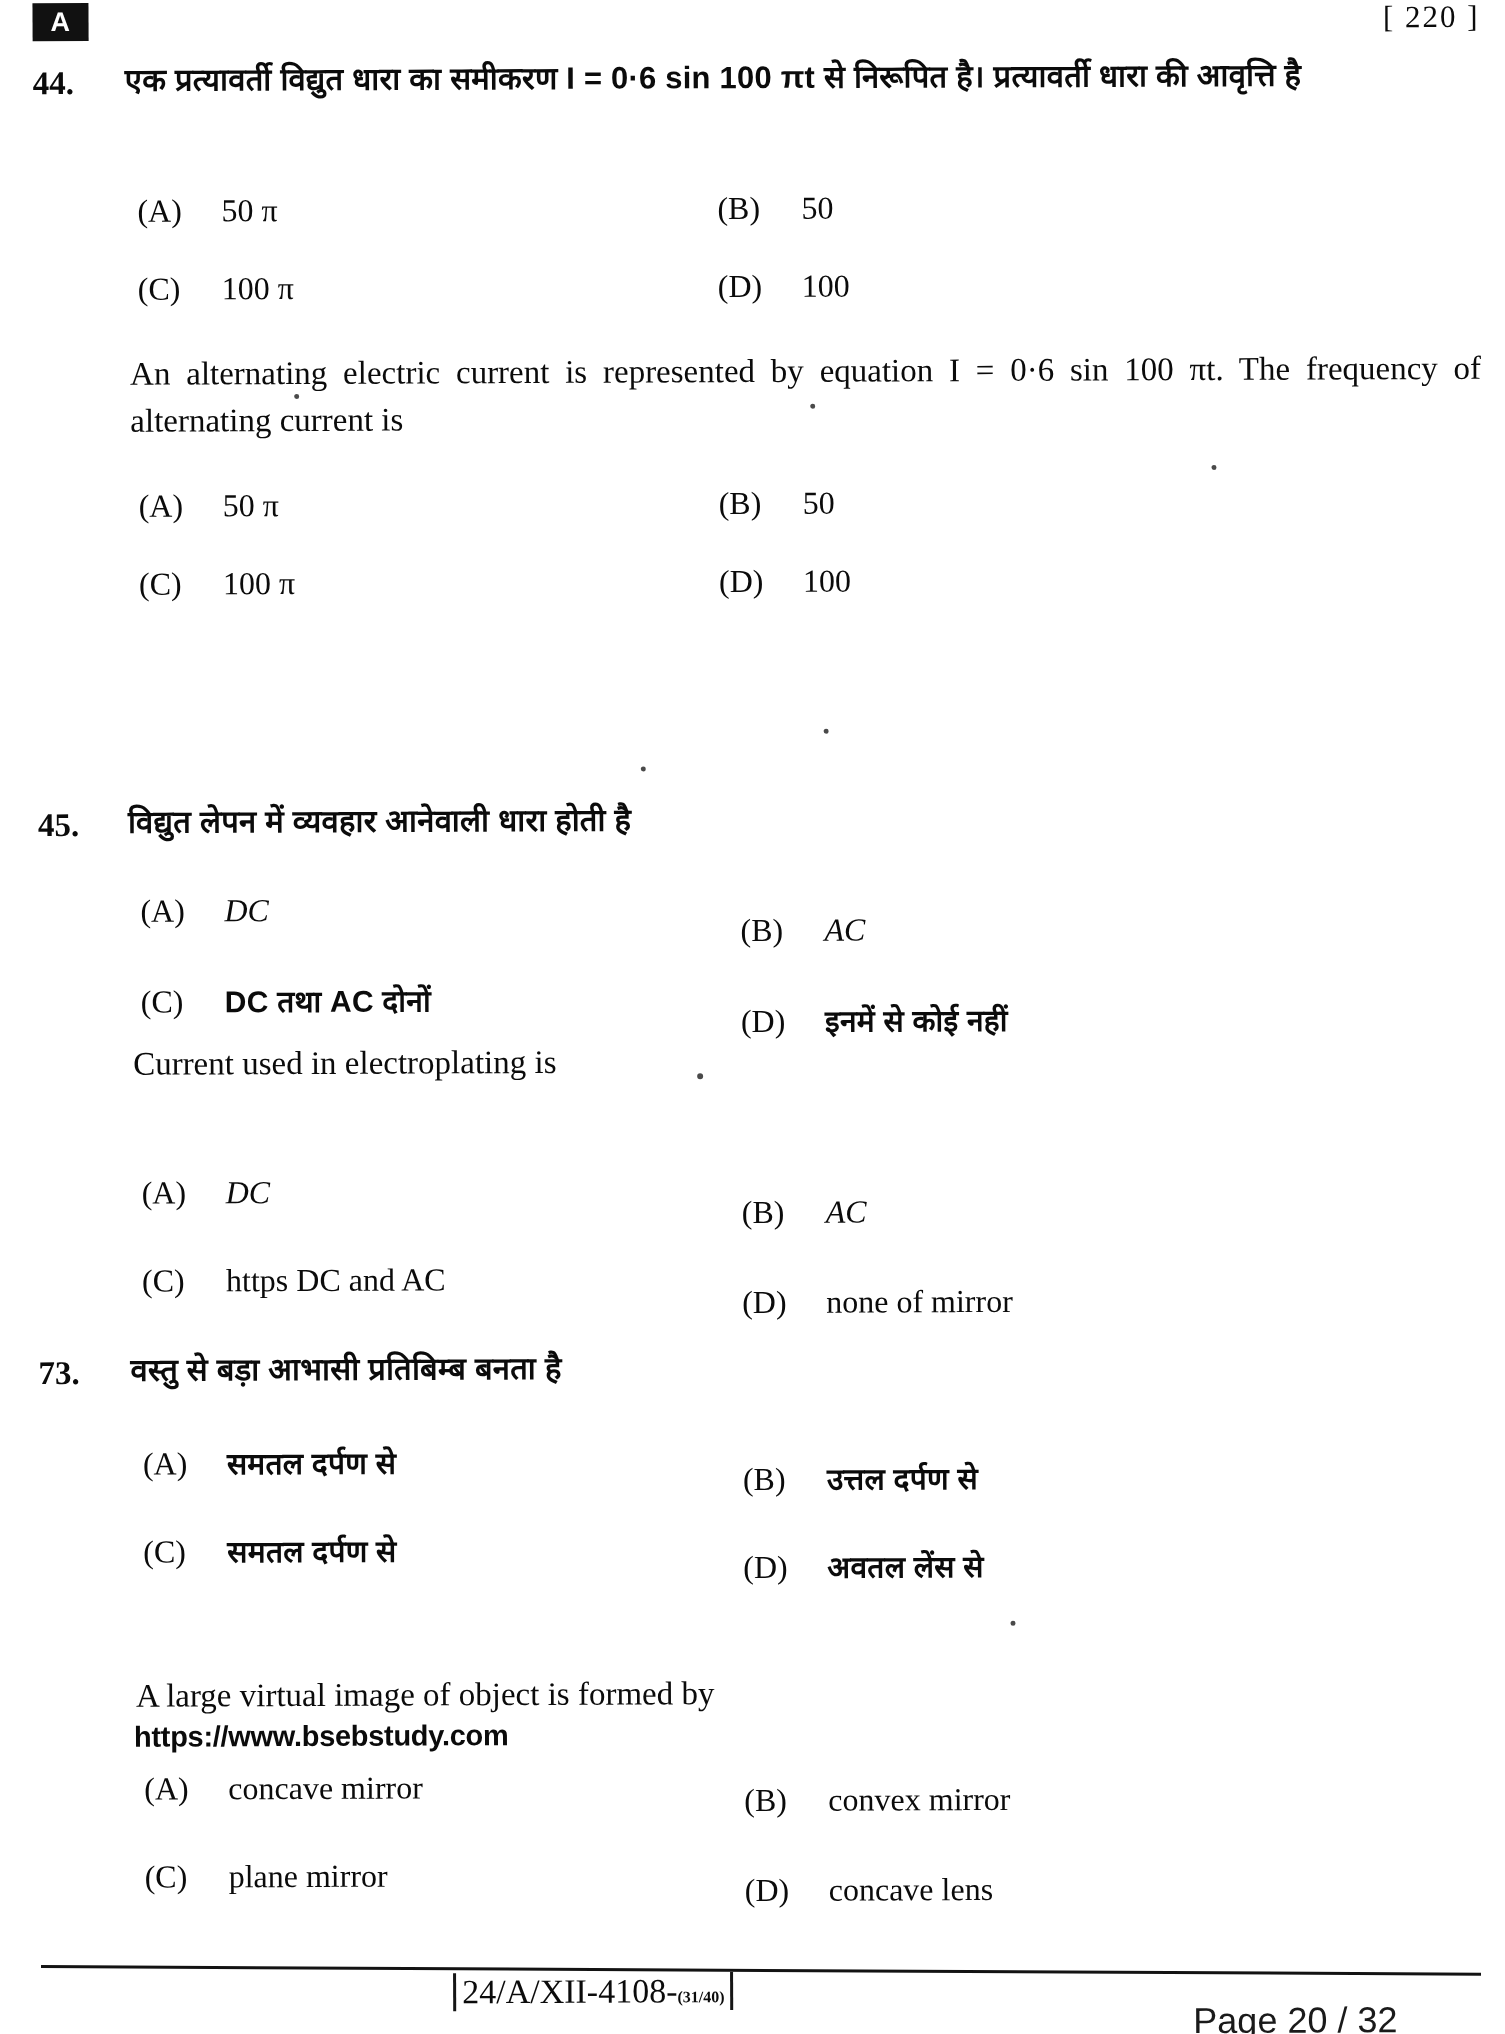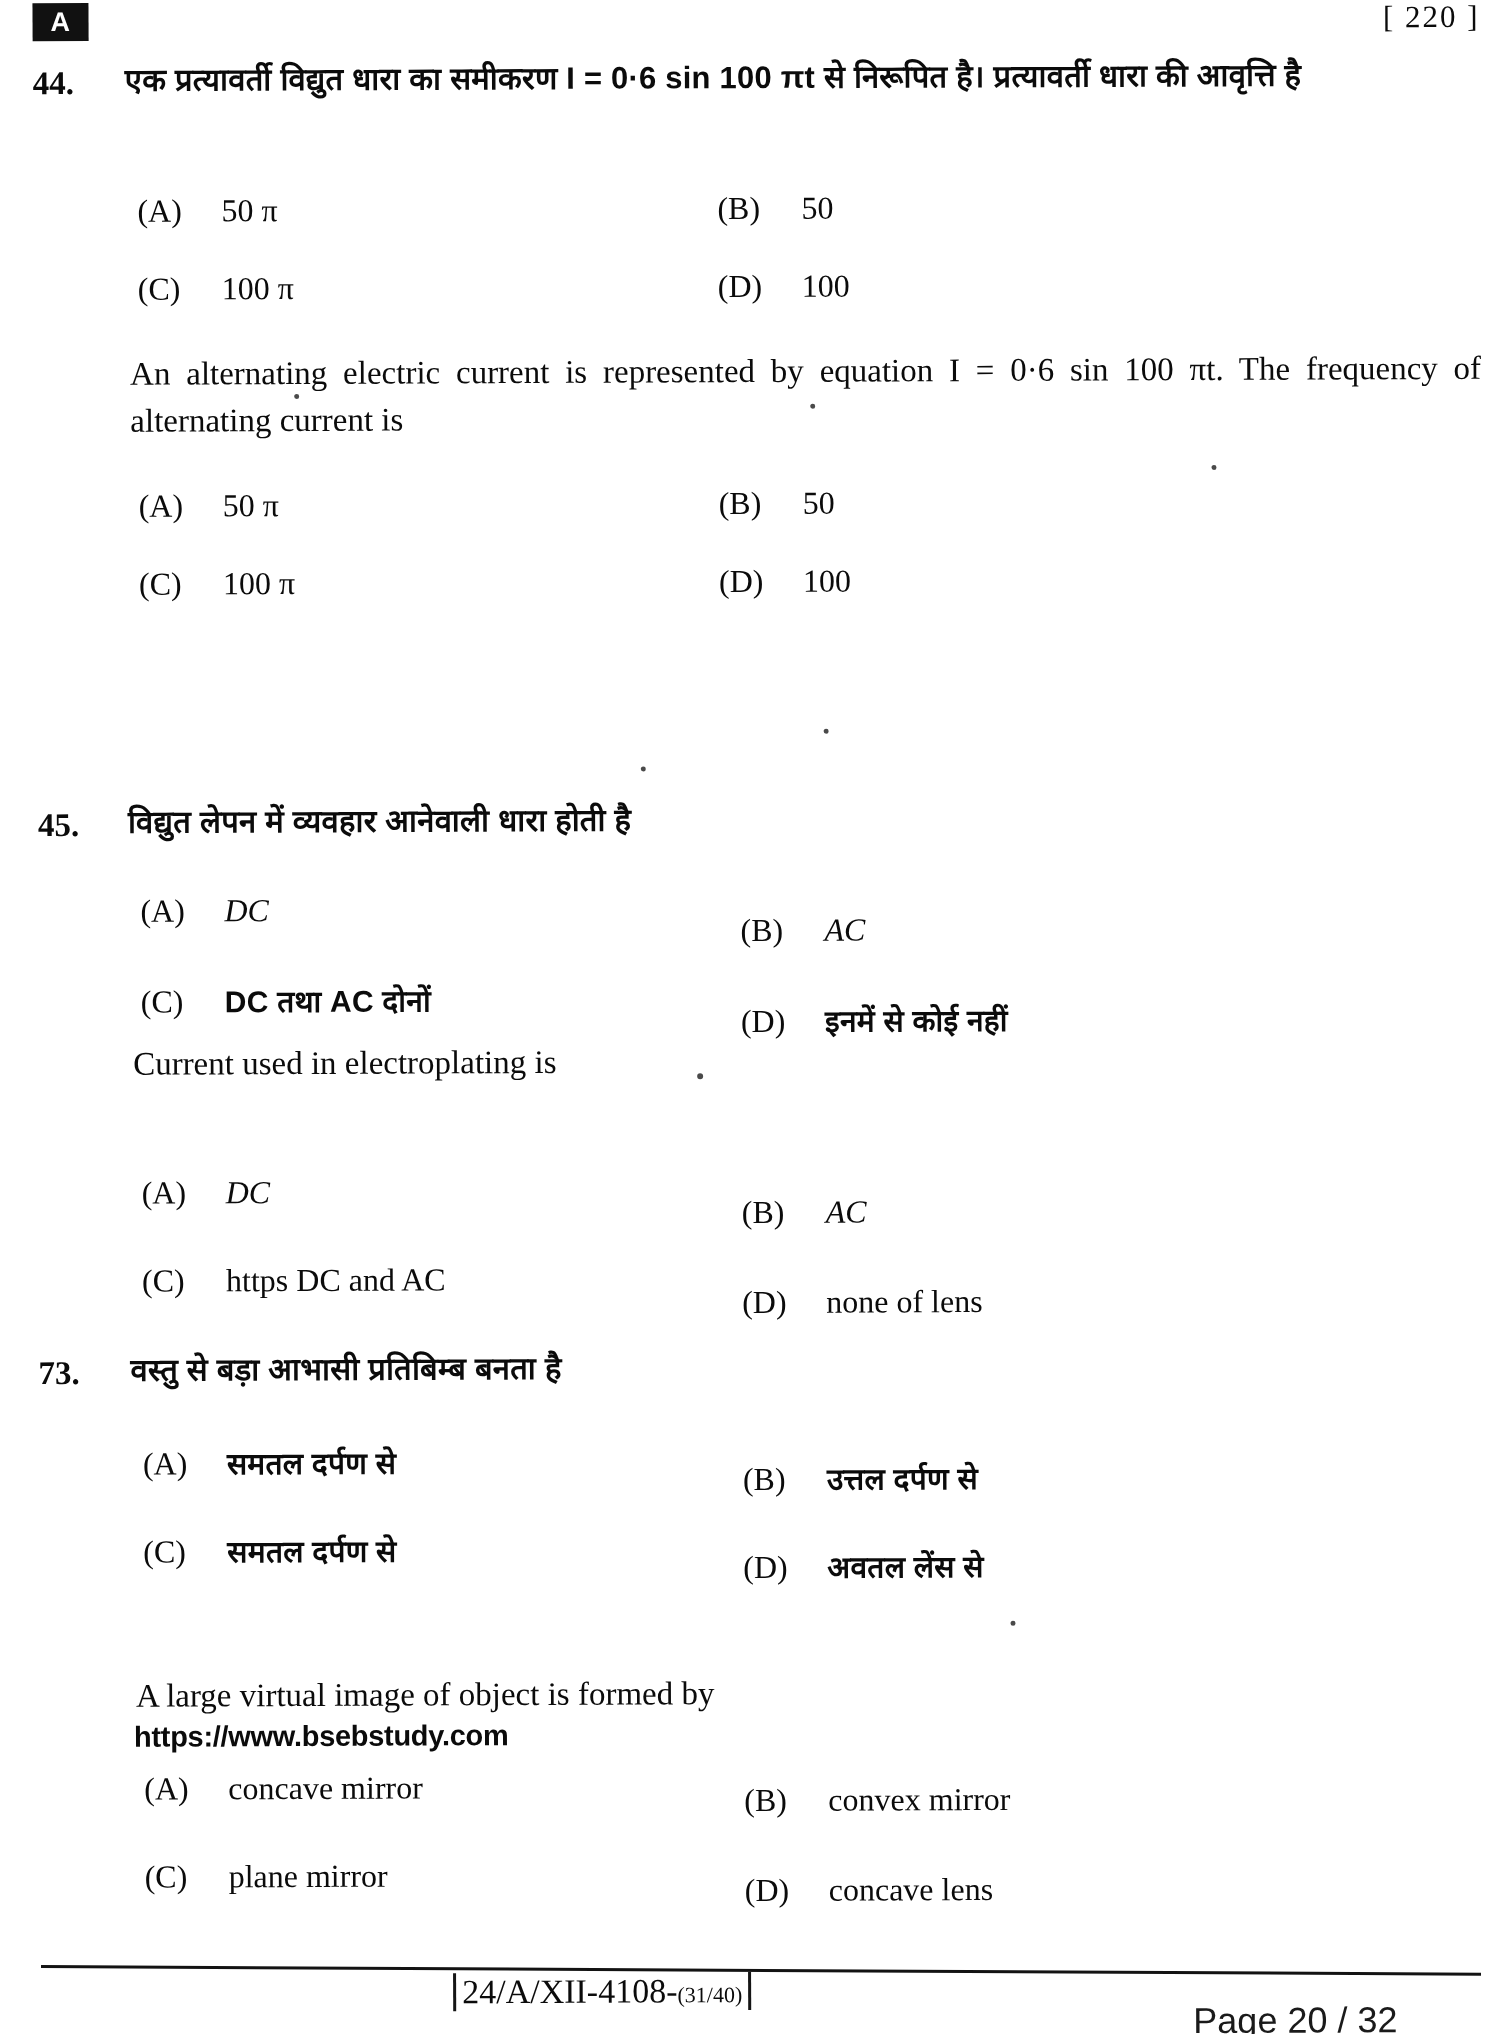--- a/index.html
+++ b/index.html
@@ -151,22 +151,22 @@
     position: absolute;
     left: 448px;
     top: 1972px;
     font-size: 34px;
     white-space: nowrap;
     border-left: 3px solid #151515;
     border-right: 3px solid #151515;
     padding: 0 6px;
   }
   .footer-code .frac {
-    font-weight: 400;
-    font-size: 22px;
+    font-weight: 700;
+    font-size: 16px;
   }
   .footer-page {
     position: absolute;
     left: 1188px;
     top: 2002px;
     font-family: "Liberation Sans", "DejaVu Sans", sans-serif;
     font-size: 36px;
     white-space: nowrap;
     color: #1a1a1a;
   }
@@ -273,21 +273,21 @@
         <span class="val it">AC</span>
       </div>
     </div>
     <div class="opt-row" style="height:86px;">
       <div class="opt col-l">
         <span class="lab">(C)</span>
         <span class="val">https DC and AC</span>
       </div>
       <div class="opt col-r2" style="top:24px;">
         <span class="lab">(D)</span>
-        <span class="val">none of lens</span>
+        <span class="val">none of mirror</span>
       </div>
     </div>
   </div>
 
   <div class="qblock" style="top:1348px;">
     <div class="qnum indent-a" style="top:4px; left:36px;">73.</div>
     <div class="qtext hindi" style="top:0px;">वस्तु से बड़ा आभासी प्रतिबिम्ब बनता है</div>
   </div>
 
   <div class="opts" style="top:1440px;">

